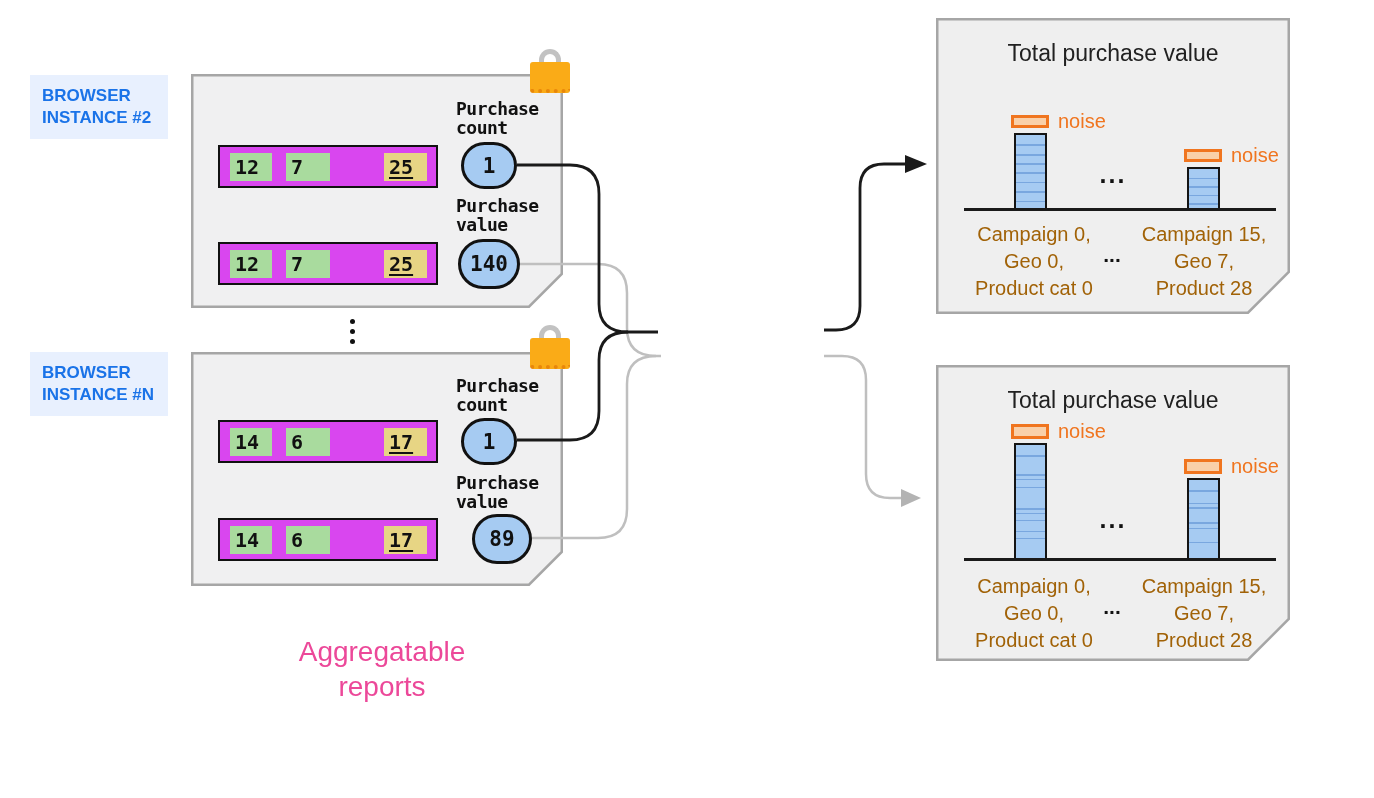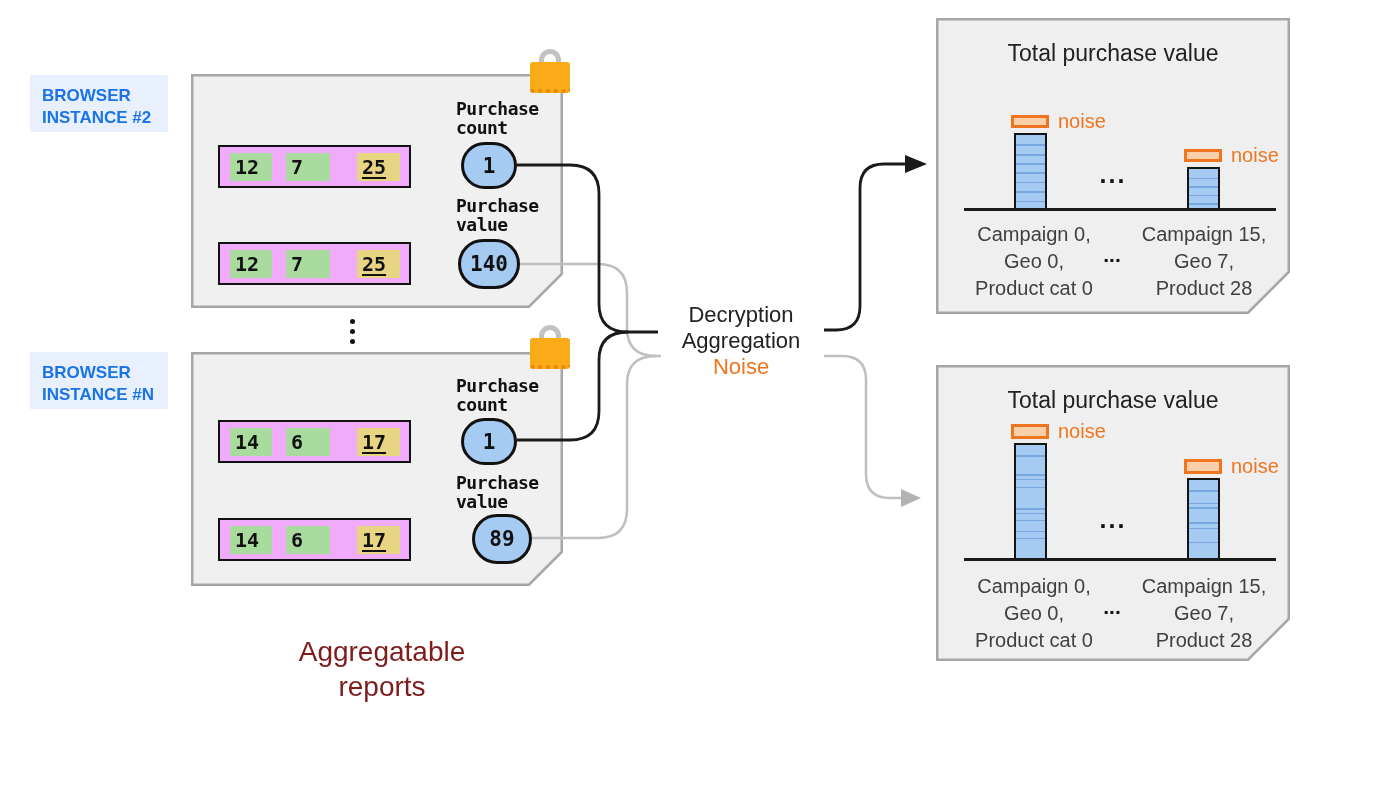--- a/index.html
+++ b/index.html
@@ -1,28 +1,28 @@
 <!DOCTYPE html>
 <html><head>
 <meta charset="utf-8">
 <style>
   html,body{margin:0;padding:0;background:#fff;}
   #canvas{position:relative;width:1374px;height:798px;background:#fff;overflow:hidden;
           font-family:"Liberation Sans",sans-serif;color:#1a1a1a;}
   .abs{position:absolute;}
 
   
-  .browser-label{width:138px;height:57px;background:#E8F0FE;color:#1A73E8;
+  .browser-label{width:138px;height:64px;background:#E8F0FE;color:#1A73E8;
     font-weight:bold;font-size:17px;line-height:22px;padding:10px 0 0 12px;box-sizing:border-box;}
 
   
   .doc-svg{display:block;}
 
   
-  .row{width:193px;height:43px;background:#f0abfc;border:2.5px solid #111;box-sizing:border-box;}
+  .row{width:220px;height:43px;background:#d946ef;border:2.5px solid #111;box-sizing:border-box;}
   .cell{position:absolute;top:50%;transform:translateY(-50%);height:28px;display:flex;align-items:center;
         padding-left:5px;box-sizing:border-box;font-family:"DejaVu Sans Mono",monospace;
         font-weight:bold;font-size:20px;color:#111;}
   .cell.green{background:#A9DB9E;}
   .cell.yellow{background:#E7D584;}
   .ca{left:10px;width:42px;}
   .cb{left:66px;width:44px;}
   .cc{right:9px;width:43px;}
   .u{text-decoration:underline;text-decoration-thickness:2px;text-underline-offset:3px;}
 
@@ -50,24 +50,24 @@
   .chart-title{width:354px;text-align:center;font-size:23px;color:#212121;}
   .axis{height:3px;background:#1a1a1a;width:312px;}
   .bar-group{display:flex;flex-direction:column;align-items:flex-start;}
   .noise-row{display:flex;align-items:center;margin-left:-3px;}
   .noise-cap{width:38px;background:#F9D0A9;border:3px solid #F0751F;box-sizing:border-box;}
   .noise-label{margin-left:9px;color:#F0751F;font-size:20px;white-space:nowrap;}
   .bar{position:relative;width:33px;background:#A6CBF2;border:2.5px solid #141414;
        box-sizing:border-box;overflow:hidden;}
   .stripe{position:absolute;left:0;right:0;height:1.6px;background:#79A7DF;}
   .bar-ellipsis{width:46px;text-align:center;font-weight:bold;font-size:25px;letter-spacing:2px;color:#111;}
-  .cat-label{width:160px;text-align:center;font-size:20px;line-height:27px;color:#404040;}
+  .cat-label{width:160px;text-align:center;font-size:20px;line-height:27px;color:#a16207;}
   .cat-ellipsis{width:46px;text-align:center;font-weight:bold;font-size:21px;color:#111;}
 
-  .caption{width:260px;text-align:center;font-size:28px;line-height:35px;color:#7f1d1d;}
+  .caption{width:260px;text-align:center;font-size:28px;line-height:35px;color:#ec4899;}
 </style>
 </head>
 <body>
 
 <div id="canvas">
 
   <svg class="abs doc-svg" style="left:191px;top:74px" width="372" height="234">
     <path d="M1.25,1.25 H370.75 V200 L338,232.75 H1.25 Z" fill="#F0F0F1" stroke="#A6A6A6" stroke-width="2.5"></path>
   </svg>
   <svg class="abs doc-svg" style="left:191px;top:352px" width="372" height="234">
@@ -132,25 +132,20 @@
     <span class="cell green cb">6</span>
     <span class="cell yellow cc u">17</span>
   </div>
   <div class="abs p-label" style="left:456px;top:376px">Purchase count</div>
   <div class="abs oval" style="left:461px;top:418px;width:56px;height:47px">1</div>
   <div class="abs p-label" style="left:456px;top:473px">Purchase value</div>
   <div class="abs oval" style="left:472px;top:514px;width:60px;height:50px">89</div>
   <div class="abs lock-shackle" style="left:539px;top:325px"></div>
   <div class="abs lock-body" style="left:530px;top:338px"></div>
 
-  <div class="abs process" style="left:655px;top:302px">
-    <div>Decryption</div>
-    <div>Aggregation</div>
-    <div class="noise-line">Noise</div>
-  </div>
 
   <div class="abs chart-title" style="left:936px;top:40px">Total purchase value</div>
   <div class="abs bar-group" style="left:1014px;bottom:588px">
     <div class="noise-row">
       <span class="noise-cap" style="height: 13px;"></span>
       <span class="noise-label">noise</span>
     </div>
     <div class="bar" style="height: 77px;">
         <div class="stripe" style="top: 13%;"></div>
         <div class="stripe" style="top: 26%;"></div>

